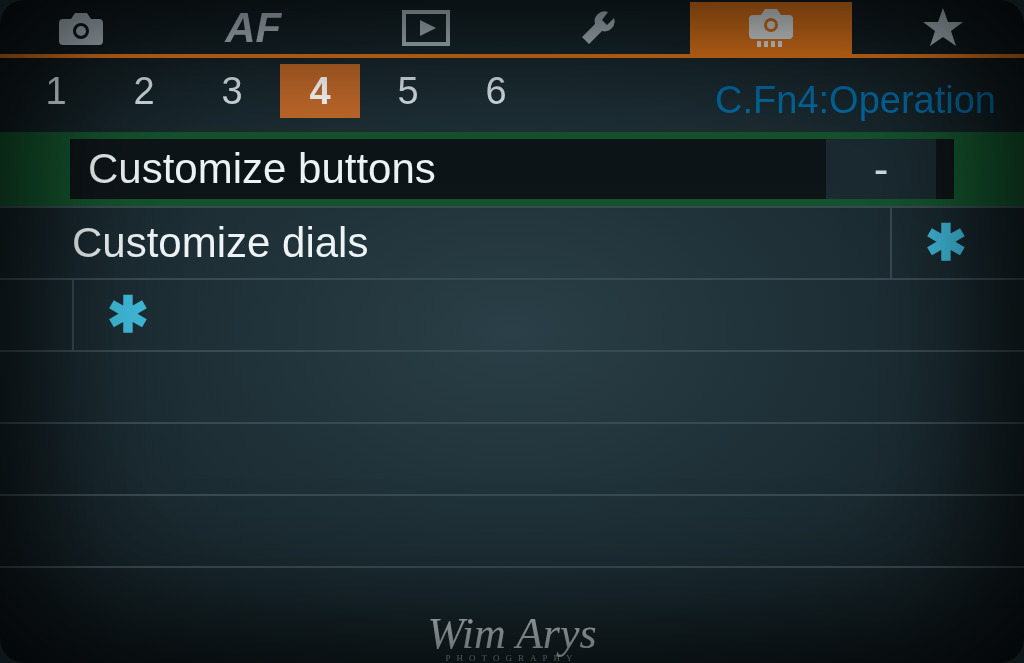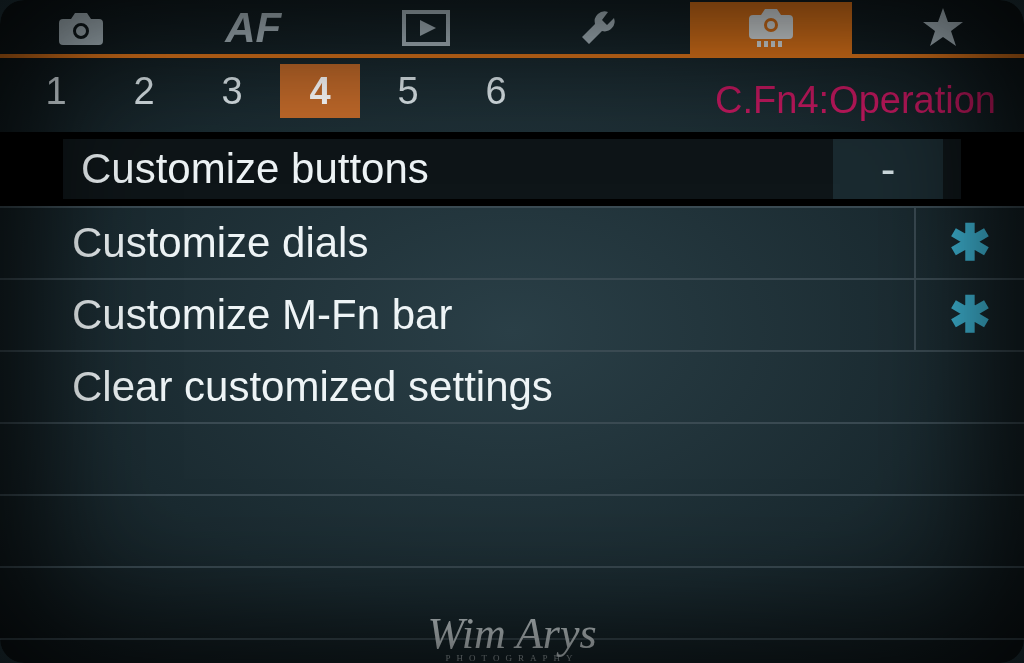--- a/index.html
+++ b/index.html
@@ -64,43 +64,44 @@
       font-weight: 500;
       margin-right: 8px;
     }
     .sub-tab.active {
       background: #c26a2a;
       color: #ffffff;
       font-weight: bold;
     }
     .sub-title {
       margin-left: auto;
-      color: #be185d;
+      color: #0369a1;
       font-size: 38px;
       font-weight: 500;
       padding-right: 20px;
       margin-top: 19px;
     }
     .menu {
       margin-top: 8px;
     }
     .menu-item {
       height: 72px;
       display: flex;
       align-items: center;
       padding-left: 72px;
+      padding-right: 24px;
       color: #eef4f6;
       font-size: 42px;
       font-weight: 500;
       border-bottom: 2px solid #3a4a52;
       position: relative;
     }
     .menu-item.selected {
-      background: #000000;
-      padding: 9px;
+      background: #14532d;
+      padding: 16px;
       height: 76px;
     }
     .menu-item.selected .inner {
       background: #0e1518;
       margin: 0 54px;
       height: 60px;
       flex: 1;
       display: flex;
       align-items: center;
       padding-left: 18px;
@@ -218,25 +219,21 @@
     <div class="inner">
       <span class="label">Customize buttons</span>
       <span class="value">-</span>
     </div>
   </div>
   <div class="menu-item">
     <span class="label">Customize dials</span>
     <span class="value star">✱</span>
   </div>
   <div class="menu-item">
-    <span class="label">Customize M-Fn bar</span>
     <span class="value star">✱</span>
-  </div>
-  <div class="menu-item">
-    <span class="label">Clear customized settings</span>
   </div>
   <div class="menu-item empty"></div>
   <div class="menu-item empty"></div>
   <div class="menu-item empty"></div>
 </div>
 
 <div class="watermark">
   <span>Wim Arys</span>
   <span class="sub">PHOTOGRAPHY</span>
 </div>

